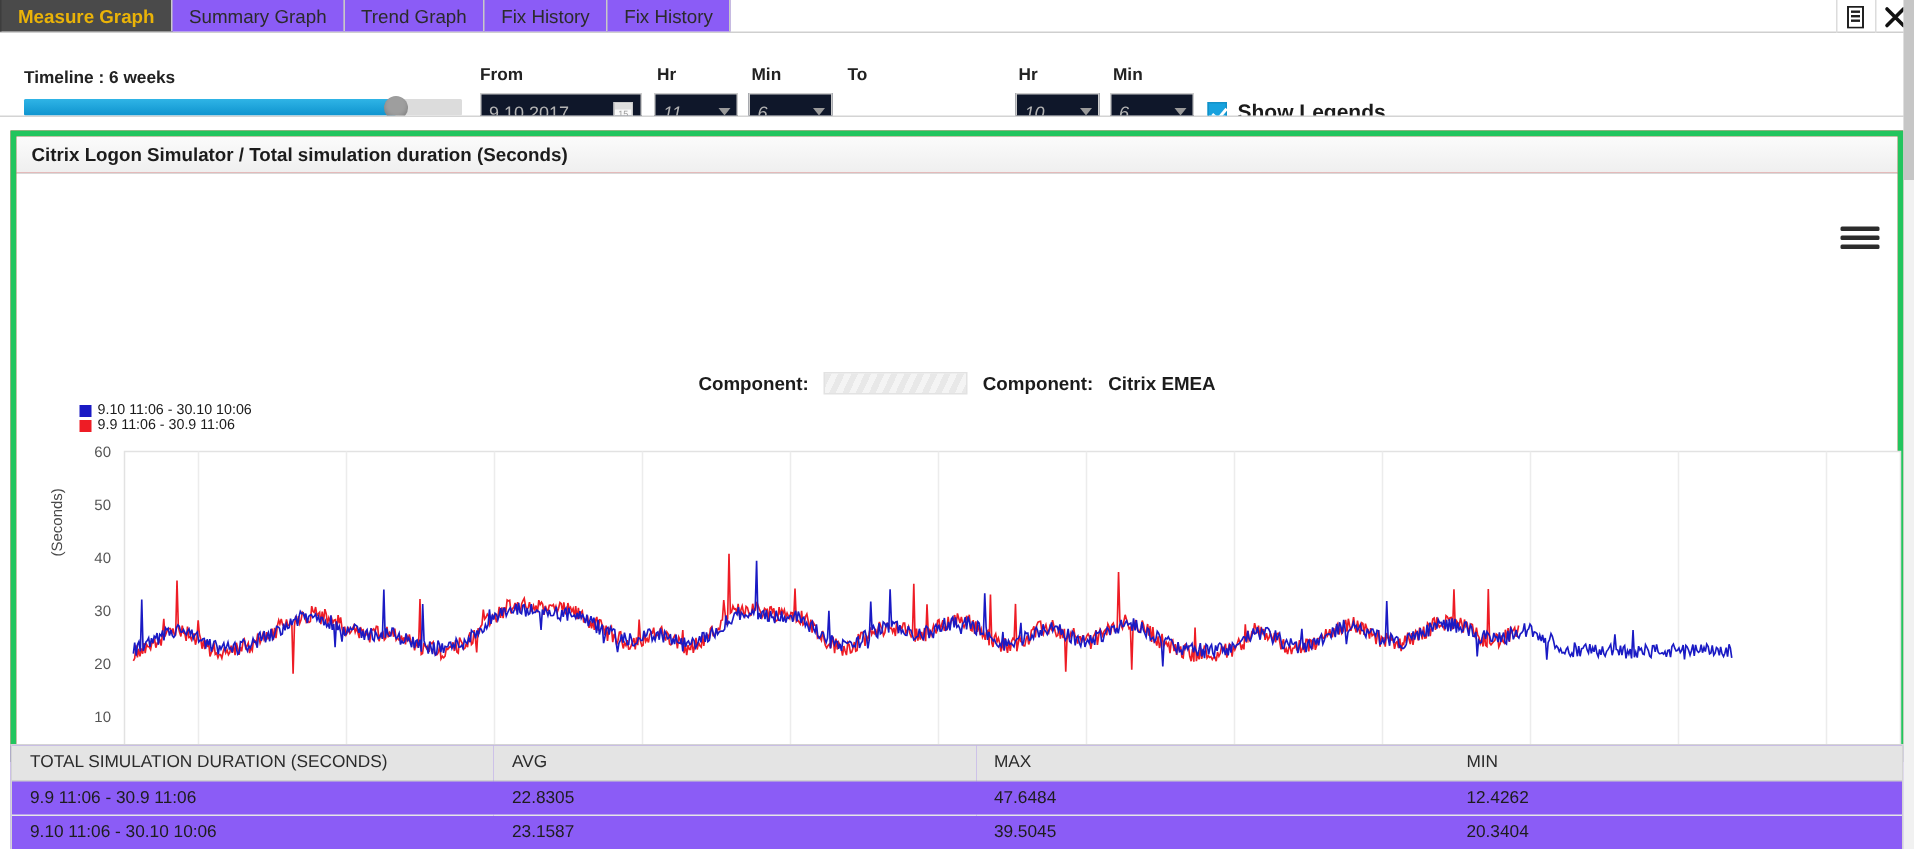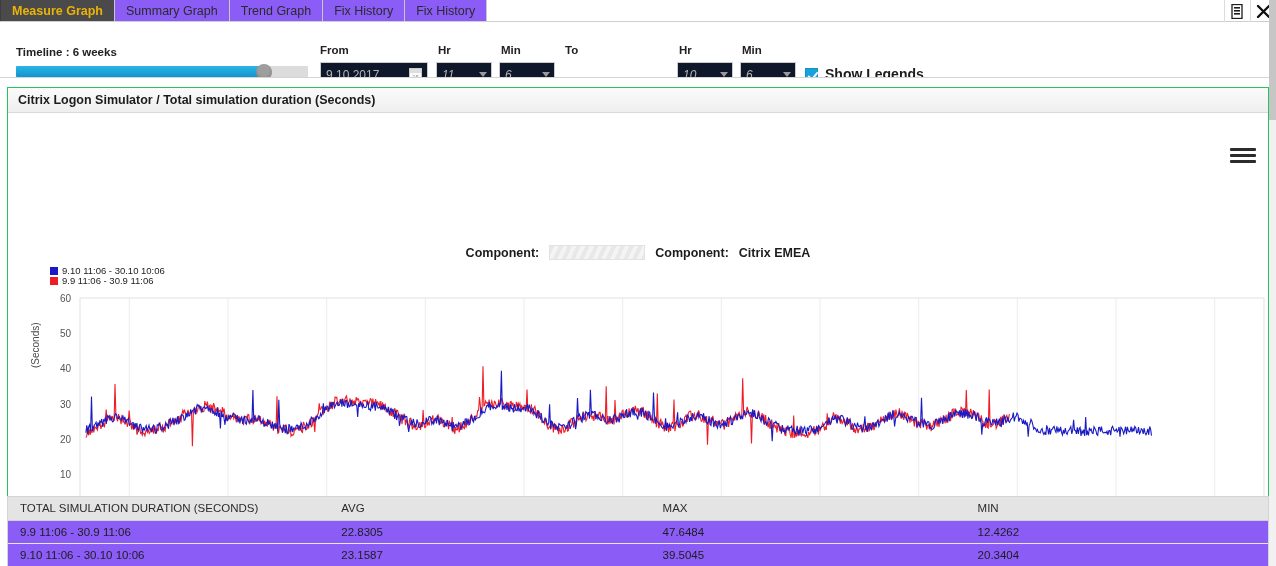--- a/index.html
+++ b/index.html
@@ -156,21 +156,21 @@
     position:absolute;left:4px;top:1px;
     width:4px;height:8px;
     border:solid #fff;border-width:0 2px 2px 0;
     transform:rotate(40deg);
   }
   .legendbox .txt { font-size:14px; font-weight:bold; color:#1b1b1b; }
 
   
   .panel {
     margin:9px 7px 0 7px;
-    border:1px solid #22c55e;
+    border:4px solid #22c55e;
     background:#ef4444;
   }
   .panel-head {
     height:25px;
     line-height:25px;
     padding-left:10px;
     background:linear-gradient(#fbfbfb,#efefef);
     border-bottom:1px solid #d9d9d9;
     font-size:12.5px;
     font-weight:bold;

